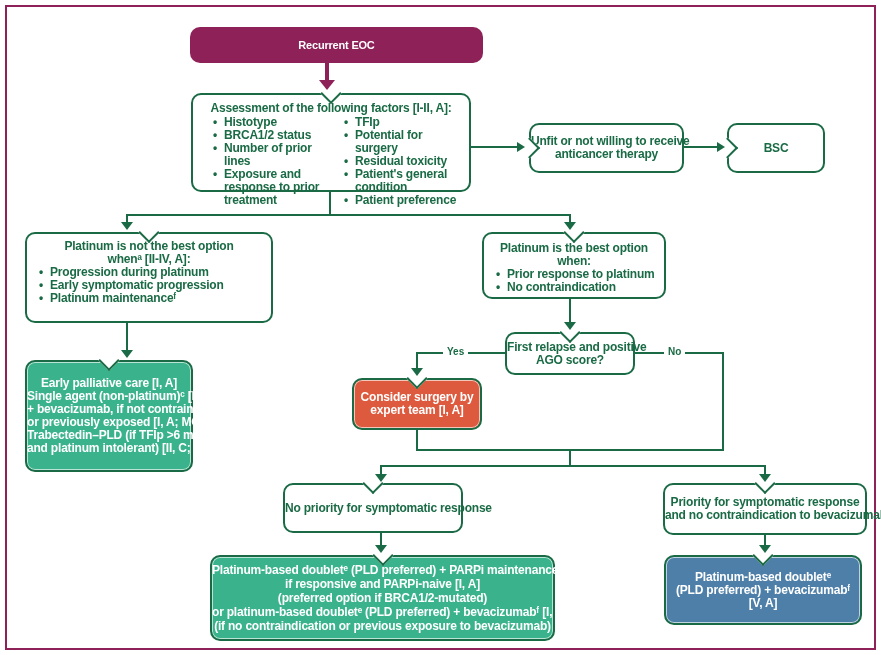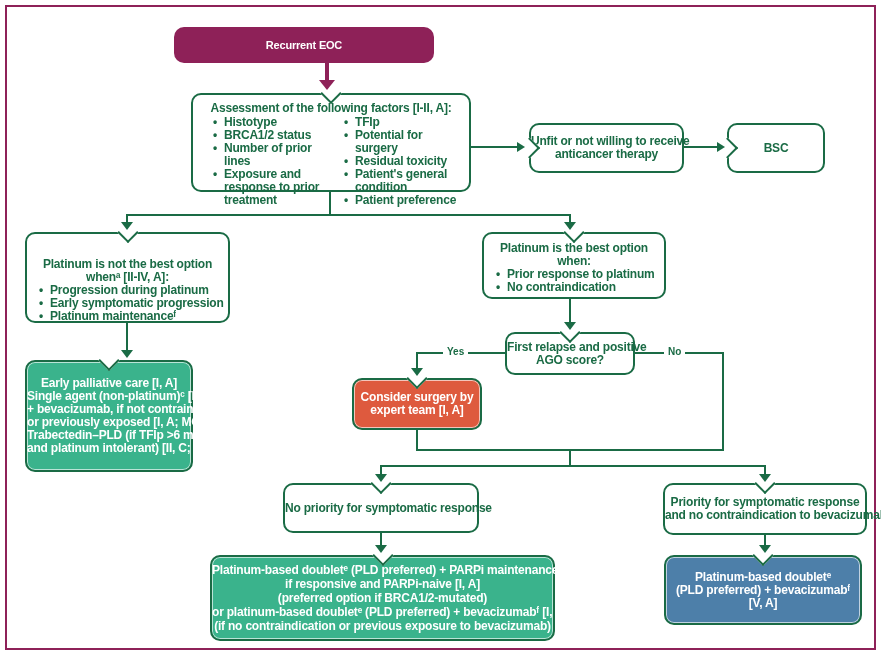--- a/index.html
+++ b/index.html
@@ -42,32 +42,32 @@
   .ah-down{width:0;height:0;border-left:6px solid transparent;border-right:6px solid transparent;
            border-top:8px solid var(--green-dark);}
   .ah-down.m{border-left:8px solid transparent;border-right:8px solid transparent;
              border-top:10px solid var(--maroon);}
   .ah-right{width:0;height:0;border-top:5px solid transparent;border-bottom:5px solid transparent;
             border-left:8px solid var(--green-dark);}
   .edge-label{background:#fff;color:var(--green-dark);font-weight:bold;font-size:10px;
               padding:0 4px;line-height:12px;}
 
   
-  #recurrent  {left:174px;top:27px; width:260px;height:36px;}
+  #recurrent  {left:190px;top:27px; width:293px;height:36px;}
   #assessment {left:191px;top:93px; width:280px;height:99px;padding-top:7px;justify-content:flex-start;}
   #assessment .cols{display:flex;padding:1px 6px 0 8px;}
   #assessment .col{flex:1;}
   #unfit      {left:529px;top:123px;width:155px;height:50px;}
   #bsc        {left:727px;top:123px;width:98px; height:50px;justify-content:center;}
-  #notbest    {left:25px; top:232px;width:205px;height:91px;padding-top:24px;justify-content:flex-start;}
+  #notbest    {left:25px; top:232px;width:248px;height:91px;padding-top:6px;justify-content:flex-start;}
   #palliative {left:25px; top:360px;width:168px;height:112px;}
   #best       {left:482px;top:232px;width:184px;height:67px;padding-top:8px;justify-content:flex-start;}
   #ago        {left:505px;top:332px;width:130px;height:43px;}
   #surgery    {left:352px;top:378px;width:130px;height:52px;}
-  #nopriority {left:283px;top:483px;width:196px;height:50px;}
+  #nopriority {left:283px;top:483px;width:180px;height:50px;}
   #priority   {left:663px;top:483px;width:204px;height:52px;}
   #bottomgreen{left:210px;top:555px;width:345px;height:86px;}
   #bottomgreen .tline{line-height:14px;}
   #bottomblue {left:664px;top:555px;width:198px;height:70px;}
 </style>
 </head>
 <body>
 
 <div class="canvas">
   <div class="frame"></div>

